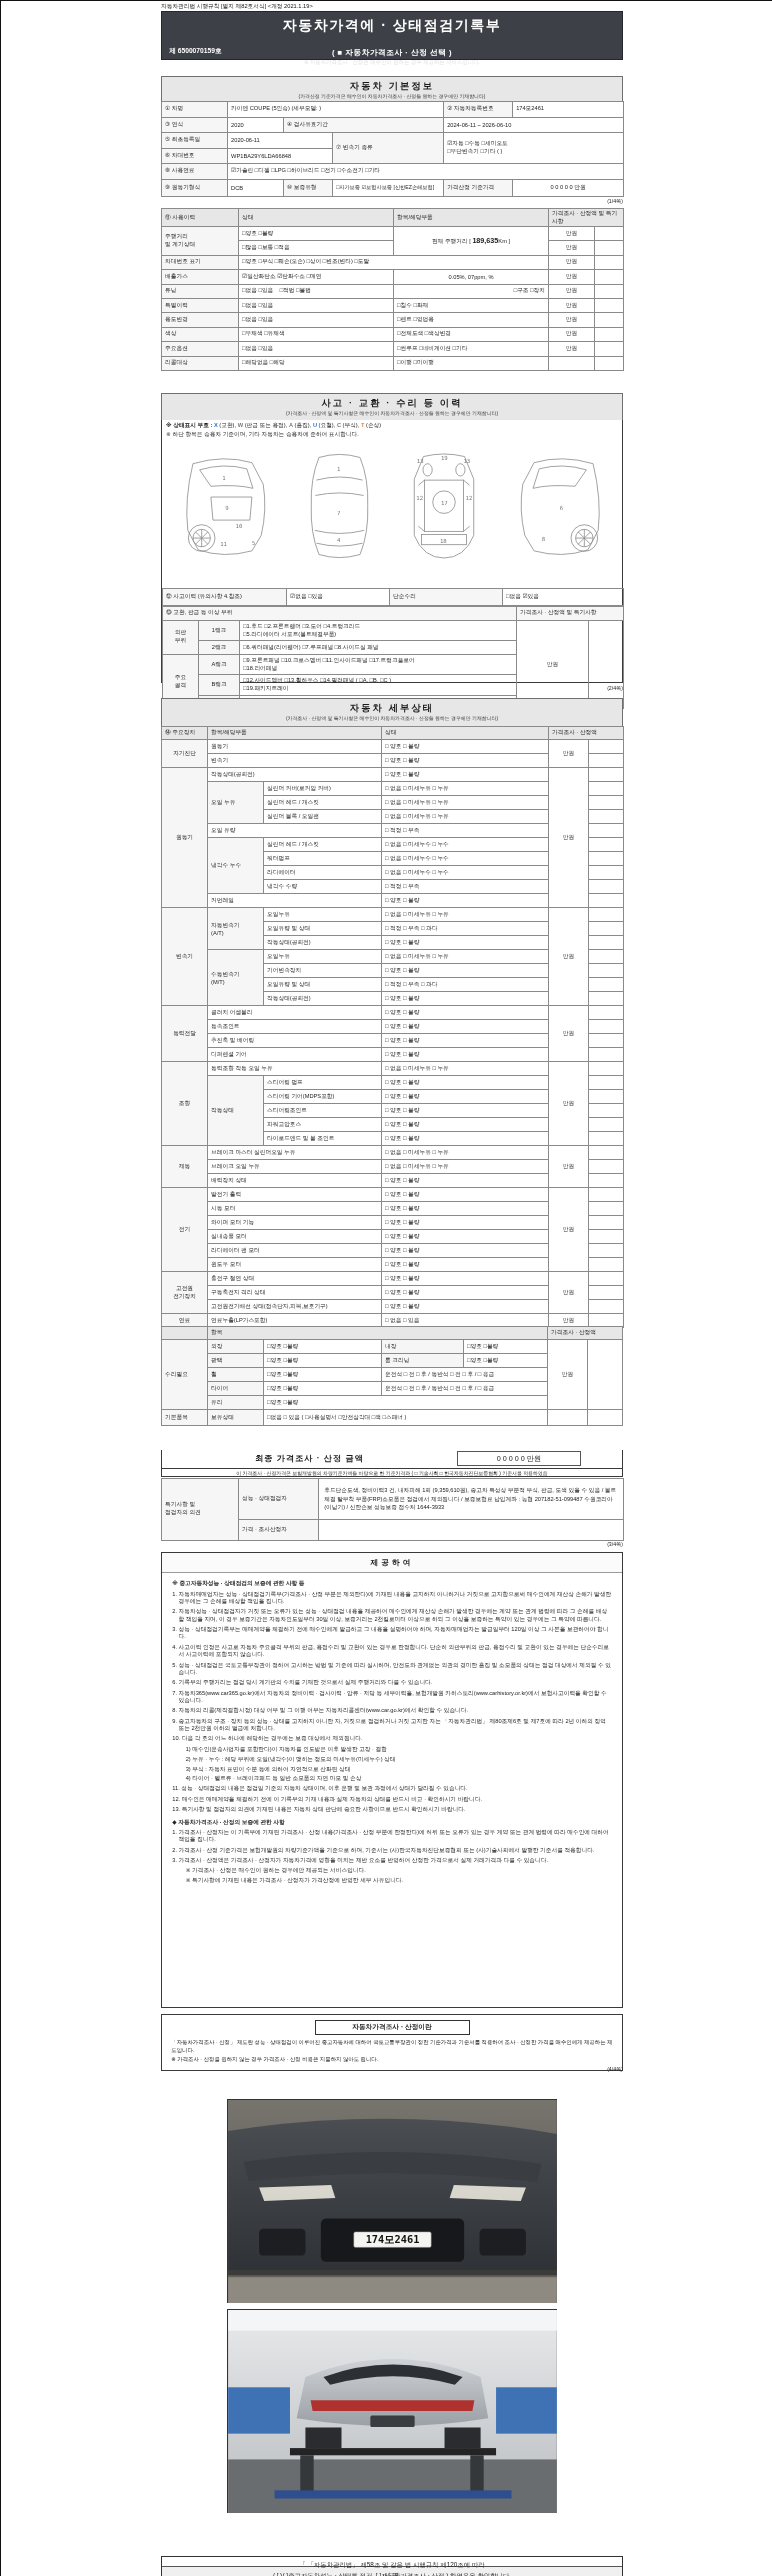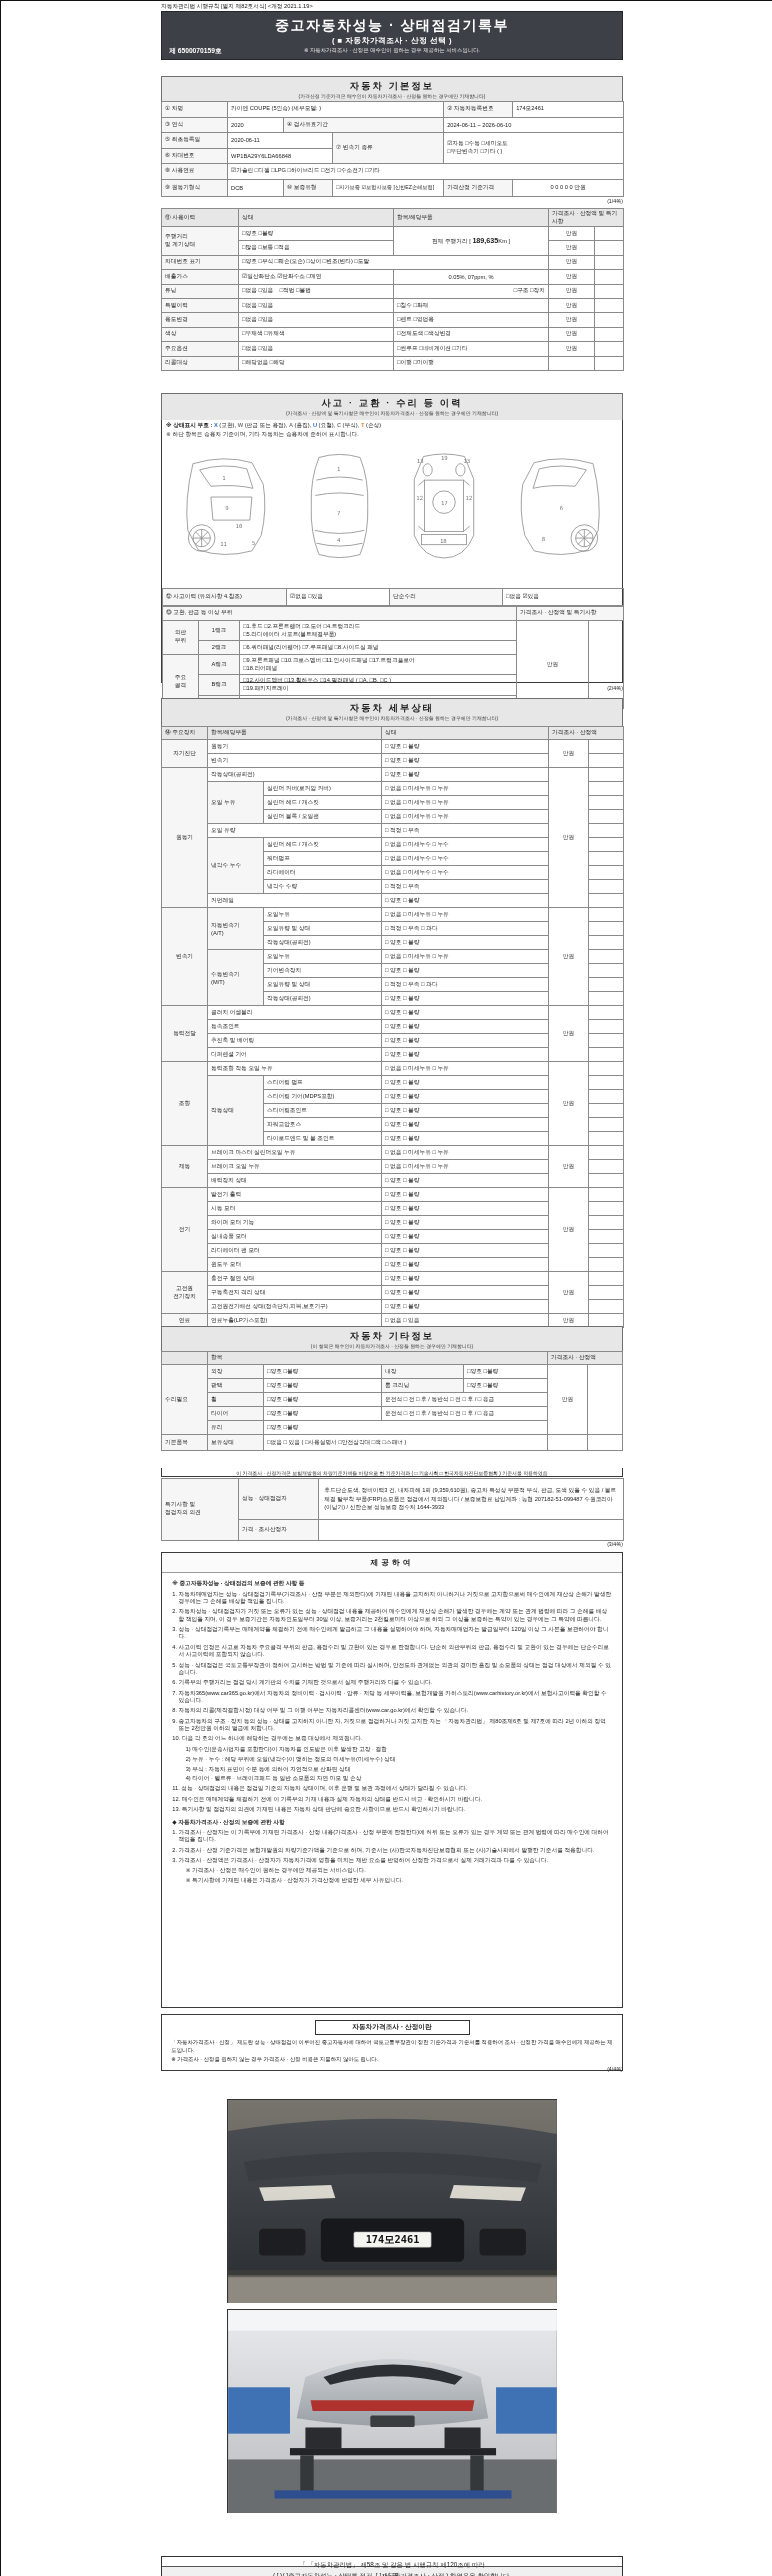--- a/index.html
+++ b/index.html
@@ -9,21 +9,21 @@
   .page { position:absolute; inset:0; border-top:1px solid #111; border-left:1px solid #111; }
   .content { position:absolute; left:160px; top:0; width:462px; }
   .abs { position:absolute; left:0; width:462px; }
   [data-bind] { white-space:pre-line; }
 
   .formnote { font-size:5.7px; color:#111; }
 
   
   .titlebox { background:#3d4147; color:#fff; text-align:center; padding-top:5.2px; position:relative; height:49px; border:0.5px solid #23262a; }
   .titlebox .t1 { font-size:14px; font-weight:bold; letter-spacing:1.5px; }
-  .titlebox .t2 { font-size:7.7px; font-weight:bold; margin-top:1px; letter-spacing:0.5px; }
+  .titlebox .t2 { font-size:7.7px; font-weight:bold; margin-top:13px; letter-spacing:0.5px; }
   .titlebox .t3 { font-size:5.4px; color:#e3e3e3; margin-top:1px; }
   .titlebox .docno { position:absolute; left:7.2px; bottom:3.1px; font-size:6.7px; font-weight:bold; }
 
   .band { background:#e7e7e7; border:0.5px solid #6f6f6f; border-bottom:none; text-align:center; padding:2.6px 0 1.5px; }
   .band .bt { font-size:9.3px; font-weight:bold; letter-spacing:2.1px; }
   .band .bn { font-size:4.9px; color:#333; margin-top:0.5px; }
 
   table.t { width:462px; border-collapse:collapse; table-layout:fixed; font-size:5.7px; }
   table.t td { border:0.5px solid #8a8a8a; padding:0.5px 3.1px; vertical-align:middle; overflow:hidden; }
   table.t { border:0.8px solid #3a3a3a; }
@@ -62,21 +62,21 @@
 </style>
 </head>
 <body>
 
 <div class="page">
 <div class="content">
 
   <div class="formnote abs" style="top:1.5px" data-bind="doc.form_note">자동차관리법 시행규칙 [별지 제82호서식] &lt;개정 2021.1.19&gt;</div>
 
   <div class="titlebox abs" style="top:10.3px">
-    <div class="t1" data-bind="doc.title">중고자동차성능 · 상태점검기록부</div>
+    <div class="t1" data-bind="doc.title">자동차가격에 · 상태점검기록부</div>
     <div class="t2" data-bind="doc.title_sub">( ■ 자동차가격조사 · 산정 선택 )</div>
     <div class="t3" data-bind="doc.title_note">※ 자동차가격조사 · 산정은 매수인이 원하는 경우 제공하는 서비스입니다.</div>
     <div class="docno" data-bind="doc.doc_no">제 6500070159호</div>
   </div>
 
   <div class="abs" style="top:75px">
     <div class="band" style="height:25px">
       <div class="bt" data-bind="basic.title">자동차 기본정보</div>
       <div class="bn" data-bind="basic.note">(가격산정 기준가격은 매수인이 자동차가격조사 · 산정을 원하는 경우에만 기재합니다)</div>
     </div>
@@ -617,24 +617,20 @@
               <td colspan="2" style="white-space: pre-line;">연료누출(LP가스포함)</td>
               <td style="white-space: pre-line;">□ 없음   □ 있음</td>
               <td class="manwon" rowspan="1" style="white-space: pre-line;">만원</td>
               <td style="white-space: pre-line;"></td>
             </tr>
           </tbody>
     </table>
   </div>
 
   <div class="abs" style="top:1325px">
-    <div class="band" style="height:25px">
-      <div class="bt" data-bind="etc.title">자동차 기타정보</div>
-      <div class="bn" data-bind="etc.note">(이 항목은 매수인이 자동차가격조사 · 산정을 원하는 경우에만 기재합니다)</div>
-    </div>
     <table class="t">
       <colgroup>
             <col style="width:46px">
             <col style="width:56px">
             <col style="width:118px">
             <col style="width:82px">
             <col style="width:84px">
             <col style="width:40px">
             <col style="width:35px">
           </colgroup>
@@ -677,20 +673,24 @@
         <td class="lab" data-bind="etc.basic_label">기본품목</td>
         <td class="lab" data-bind="etc.basic_a">보유상태</td>
         <td colspan="3" data-bind="etc.basic_b">□없음  □ 있음  ( □사용설명서 □안전삼각대 □잭 □스패너 )</td>
         <td></td>
         <td></td>
       </tr>
     </tbody>
         </table>
   </div>
 
+  <div class="abs" style="top:1449px; height:18.5px; border:0.8px solid #3a3a3a; border-top:none; display:flex; align-items:center; background:#fff">
+    <div style="flex:1; text-align:center; font-size:8.2px; font-weight:bold; letter-spacing:1px" data-bind="final.label">최종 가격조사 · 산정 금액</div>
+    <div style="width:124px; border:0.5px solid #555; margin-right:41px; text-align:center; font-size:7.2px; padding:1.5px 0" data-bind="final.value">0   0   0   0   0  만원</div>
+  </div>
   <div class="abs" style="top:1467px; height:9.3px; border:0.8px solid #3a3a3a; border-top:none; text-align:center; font-size:4.9px; padding-top:1.5px" data-bind="final.basis">이 가격조사 · 산정가격은 보험개발원의 차량기준가액을 바탕으로 한 기준가격과 ( □ 기술사회 □ 한국자동차진단보증협회 ) 기준서를 적용하였음</div>
 
   <div class="abs" style="top:1477px">
     <table class="t">
       <colgroup>
             <col style="width:77px">
             <col style="width:80px">
             <col style="width:305px">
           </colgroup>
       <tbody>

